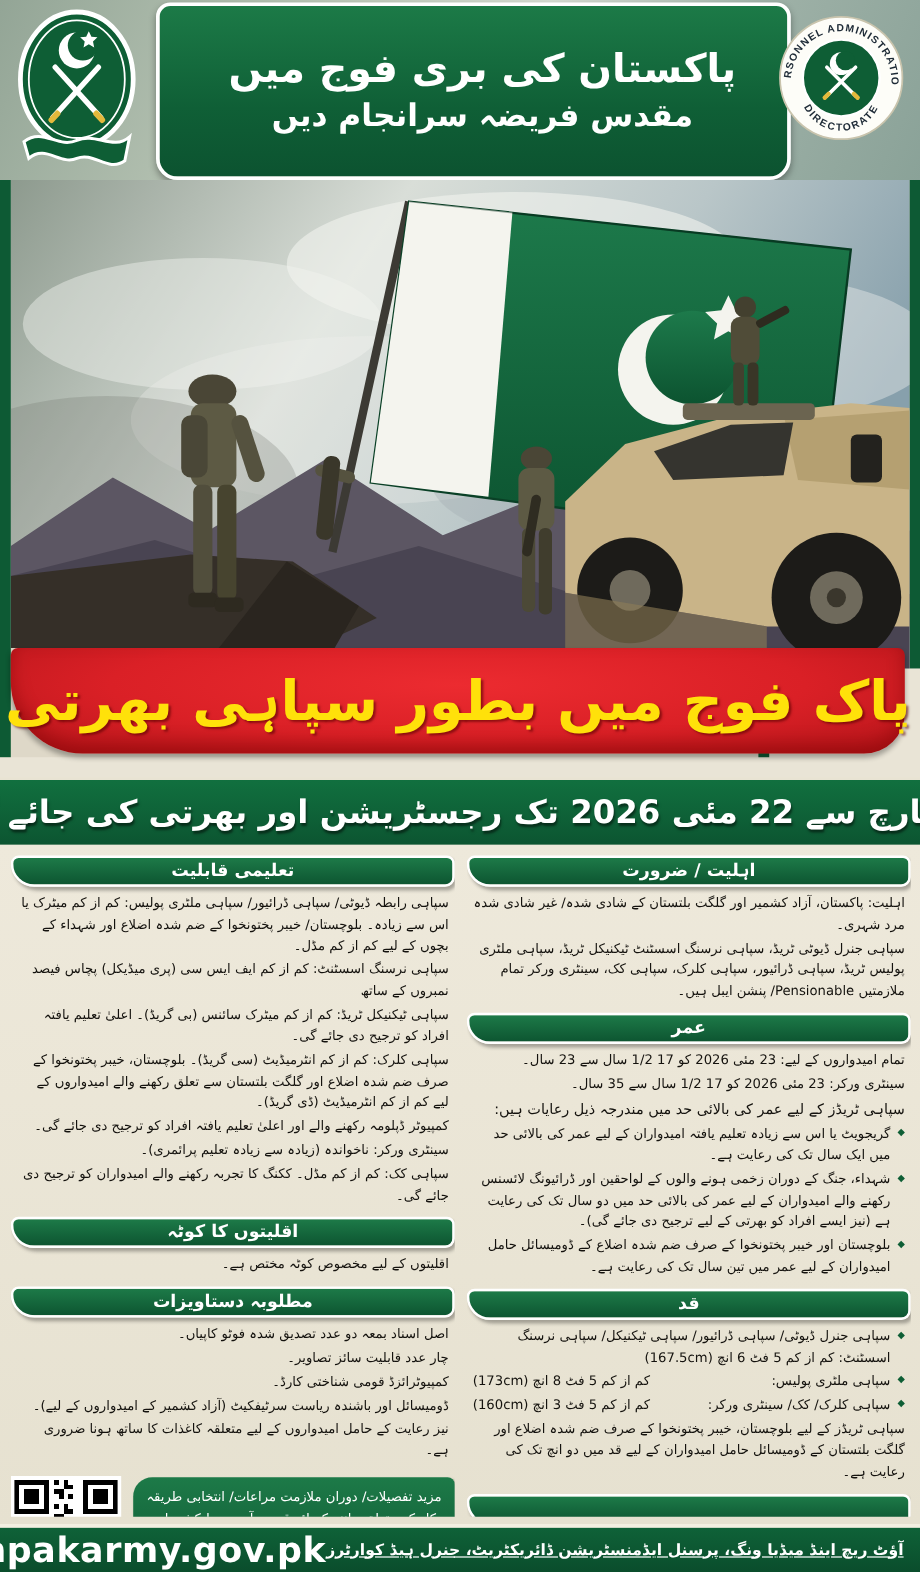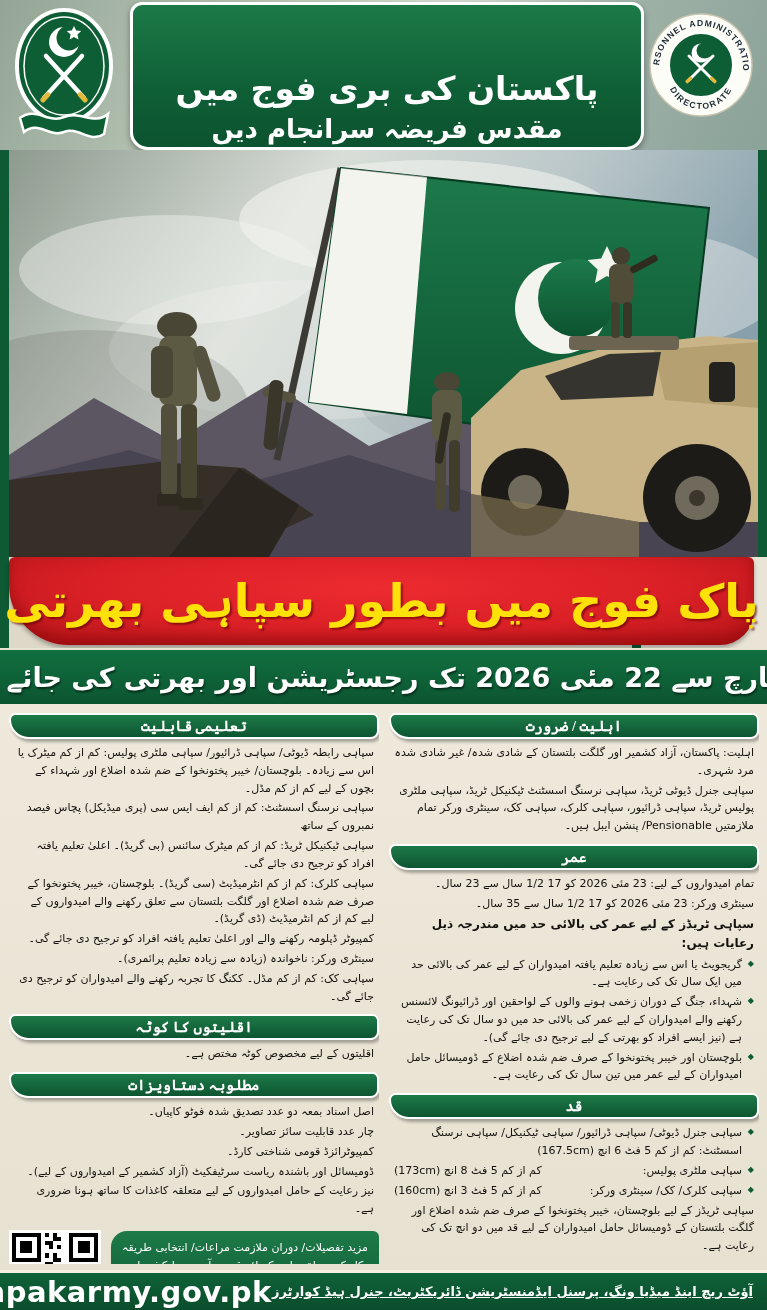--- a/index.html
+++ b/index.html
@@ -6,34 +6,34 @@
   body{width:767px;height:1310px;overflow:hidden;background:#e9e4d6;
        font-family:"DejaVu Sans",sans-serif;}
   .poster{position:relative;width:767px;height:1310px;}
 
   
   .header-band{position:absolute;top:0;left:0;width:767px;height:150px;
     background:linear-gradient(115deg,#93a596 0%,#c2cdbd 38%,#d8ded4 55%,#9db0a6 78%,#8aa298 100%);}
   .title-box{position:absolute;left:130px;top:2px;width:508px;height:142px;
     background:linear-gradient(180deg,#1c7a47 0%,#0f5f36 60%,#0c5330 100%);
     border:3px solid #fff;border-radius:12px 12px 18px 18px;
-    display:flex;flex-direction:column;justify-content:flex-end;align-items:center;
-    box-shadow:0 3px 6px rgba(0,0,0,.35);}
+    display:flex;flex-direction:column;justify-content:center;align-items:center;
+    box-shadow:0 3px 6px rgba(0,0,0,.35);padding-left:15px;}
   .title-box .l1{color:#fff;font-weight:bold;font-size:33px;line-height:1.3;direction:rtl;white-space:nowrap;}
   .title-box .l2,.title-box .l3{color:#fff;font-weight:bold;font-size:26px;line-height:1.4;direction:rtl;white-space:nowrap;}
   .crest{position:absolute;left:8px;top:6px;}
   .badge{position:absolute;left:648px;top:12px;}
 
   
   .hero{position:absolute;top:150px;left:0;width:767px;height:407px;
     border-left:9px solid #0d5a34;border-right:9px solid #0d5a34;box-sizing:border-box;background:#aeb8ae;}
   .hero svg{display:block;}
 
   
-  .ribbon-band{position:absolute;top:557px;left:0;width:641px;height:91px;background:#ded8c8;
+  .ribbon-band{position:absolute;top:540px;left:0;width:641px;height:91px;background:#ded8c8;
     border-left:9px solid #0d5a34;border-right:9px solid #0d5a34;box-sizing:border-box;}
   .ribbon{position:absolute;left:0;top:0;width:745px;height:88px;
     background:radial-gradient(ellipse at 50% 35%,#ec2b30 0%,#da2026 55%,#b31419 100%);
     border-radius:6px 6px 34px 60px;
     box-shadow:inset 0 -8px 14px rgba(120,0,0,.45),0 3px 4px rgba(0,0,0,.3);
     display:flex;align-items:center;justify-content:center;}
   .ribbon .txt{color:#ffe10a;font-weight:bold;font-size:46px;direction:rtl;white-space:nowrap;
     text-shadow:2px 2px 2px rgba(90,0,0,.6);}
 
   
@@ -44,26 +44,26 @@
     text-shadow:1px 2px 2px rgba(0,0,0,.5);}
 
   
   .body-area{position:absolute;top:704px;left:0;width:767px;height:566px;
     background:linear-gradient(180deg,#eee9db,#e6e1d0);box-sizing:border-box;
     padding:6px 8px;display:flex;gap:10px;direction:rtl;}
   .col{width:370px;overflow:hidden;}
   .sec-hd{height:26px;margin:3px 0 2px;background:linear-gradient(180deg,#1d7a48,#0d5531);
     border:2px solid #fff;border-radius:8px 8px 10px 24px;box-sizing:border-box;
     display:flex;align-items:center;justify-content:center;
-    box-shadow:2px 3px 3px rgba(0,0,0,.3);font-family:Liberation Serif, serif;}
+    box-shadow:2px 3px 3px rgba(0,0,0,.3);}
   .sec-hd span{color:#fff;font-weight:bold;font-size:14.5px;direction:rtl;line-height:1;}
   .sec-body{direction:rtl;text-align:right;color:#14120e;font-size:11px;line-height:1.62;
     padding:3px 5px 4px;}
   .sec-body p{margin:0 0 2px;}
-  .sec-body .bold{font-weight:bold;font-size:12px;}
+  .sec-body .bold{font-weight:normal;font-size:12px;}
   .bullet{position:relative;padding-right:12px;}
   .bullet::before{content:"◆";position:absolute;right:0;top:2px;font-size:8px;color:#0e5e35;}
   .hrow{display:flex;justify-content:space-between;gap:6px;}
   .hrow .lab{white-space:nowrap;}
   .hrow .val{white-space:nowrap;}
 
   
   .qr-row{display:flex;align-items:center;gap:10px;margin-top:6px;direction:rtl;}
   .qr-note{background:linear-gradient(180deg,#1d7a48,#0d5531);border-radius:16px 6px 16px 6px;
     color:#fff;font-size:11px;line-height:1.7;text-align:center;direction:rtl;

